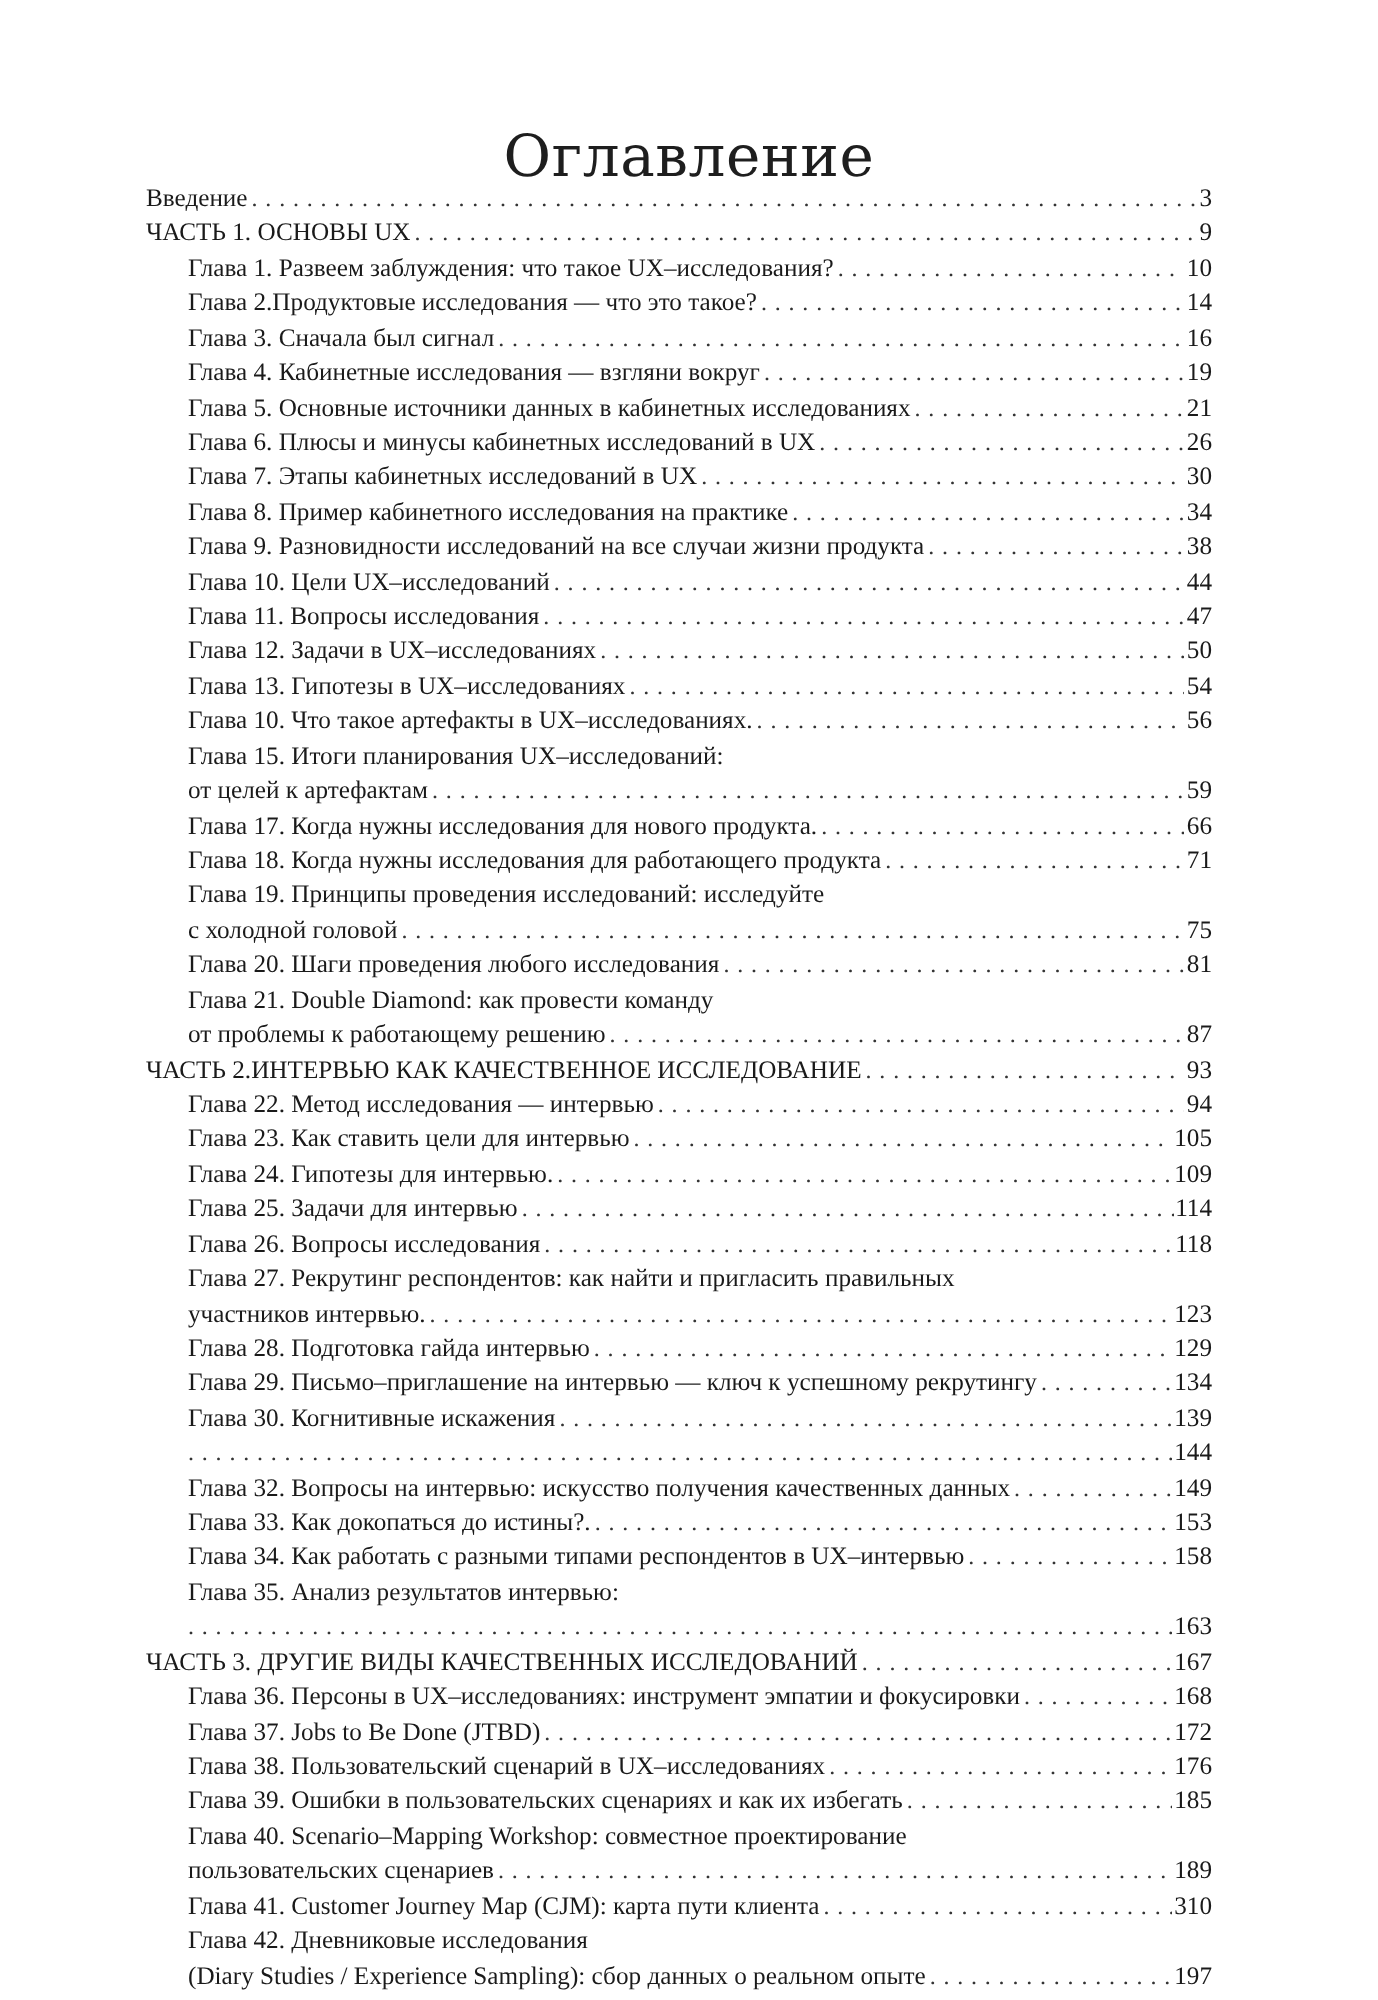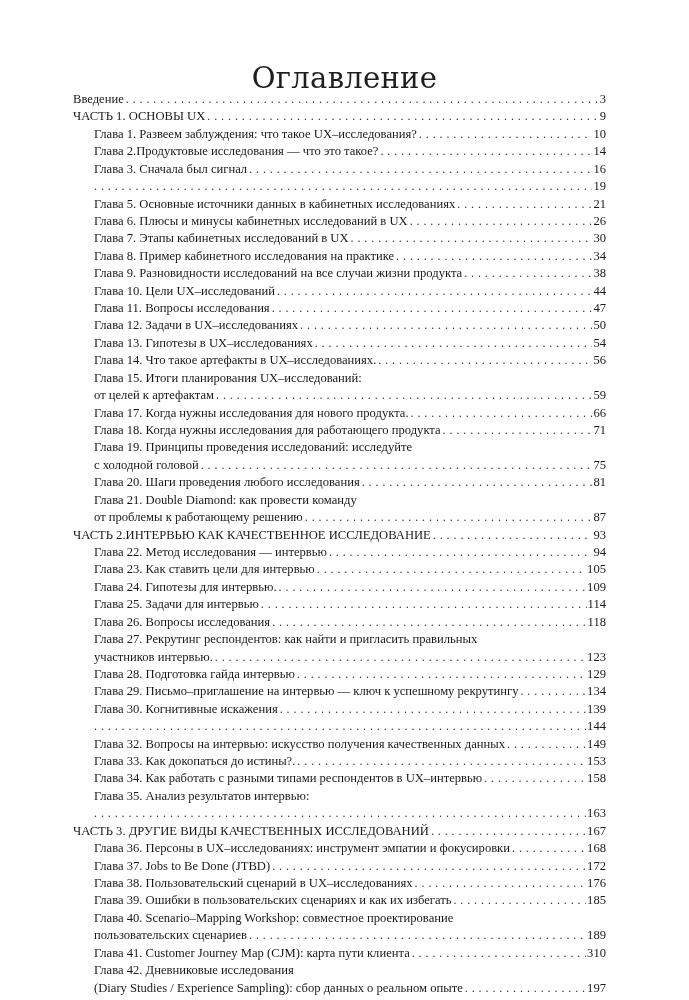--- a/index.html
+++ b/index.html
@@ -69,20 +69,21 @@
       </div>
       <div class="entry indent">
         <div class="line">
           <span class="text">Глава 3. Сначала был сигнал</span>
           <span class="leader"></span>
           <span class="page-num">16</span>
         </div>
       </div>
       <div class="entry indent">
         <div class="line">
+          <span class="text">Глава 4. Кабинетные исследования — взгляни вокруг</span>
           <span class="leader"></span>
           <span class="page-num">19</span>
         </div>
       </div>
       <div class="entry indent">
         <div class="line">
           <span class="text">Глава 5. Основные источники данных в кабинетных исследованиях</span>
           <span class="leader"></span>
           <span class="page-num">21</span>
         </div>
@@ -138,21 +139,21 @@
       </div>
       <div class="entry indent">
         <div class="line">
           <span class="text">Глава 13. Гипотезы в UX–исследованиях</span>
           <span class="leader"></span>
           <span class="page-num">54</span>
         </div>
       </div>
       <div class="entry indent">
         <div class="line">
-          <span class="text">Глава 14. Что такое артефакты в UX–исследованиях.</span>
+          <span class="text">Глава 10. Что такое артефакты в UX–исследованиях.</span>
           <span class="leader"></span>
           <span class="page-num">56</span>
         </div>
       </div>
       <div class="entry indent">
         <div class="line">
           <span class="text">Глава 15. Итоги планирования UX–исследований:</span>
         </div>
         <div class="line">
           <span class="text">от целей к артефактам</span>

